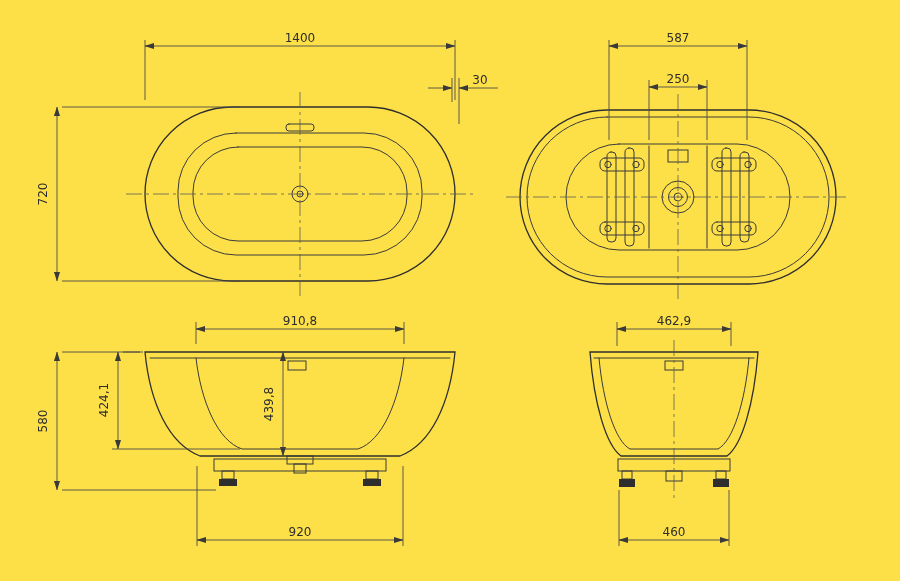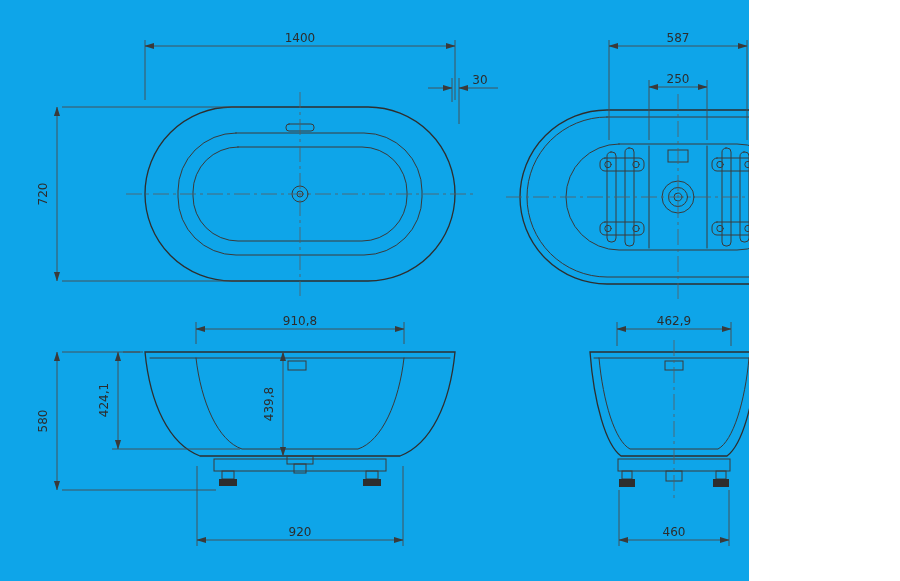--- a/index.html
+++ b/index.html
@@ -1,16 +1,16 @@
 <!DOCTYPE html>
 <html><head>
 <meta charset="utf-8">
 <style>
   html,body { margin:0; padding:0; background:#ffffff; }
-  #canvas { position:relative; width:749px; height:581px; background:#0ea5e9; overflow:hidden; }
+  #canvas { position:relative; width:900px; height:581px; background:#fde047; overflow:hidden; }
   svg { display:block; }
   .obj  { fill:none; stroke:#2e2e2e; stroke-width:1.3; stroke-linecap:round; }
   .obj2 { fill:none; stroke:#3a3a3a; stroke-width:1;   stroke-linecap:round; }
   .dim  { fill:none; stroke:#4a4a4a; stroke-width:0.9; }
   .cl   { fill:none; stroke:#5a5a5a; stroke-width:0.8; stroke-dasharray:16 4 3 4; }
   .solid{ fill:#2e2e2e; stroke:none; }
   .txt  { font-family:"DejaVu Sans", sans-serif; font-size:12px; fill:#2d2d2d; text-anchor:middle; }
 </style>
 </head>
 <body>

